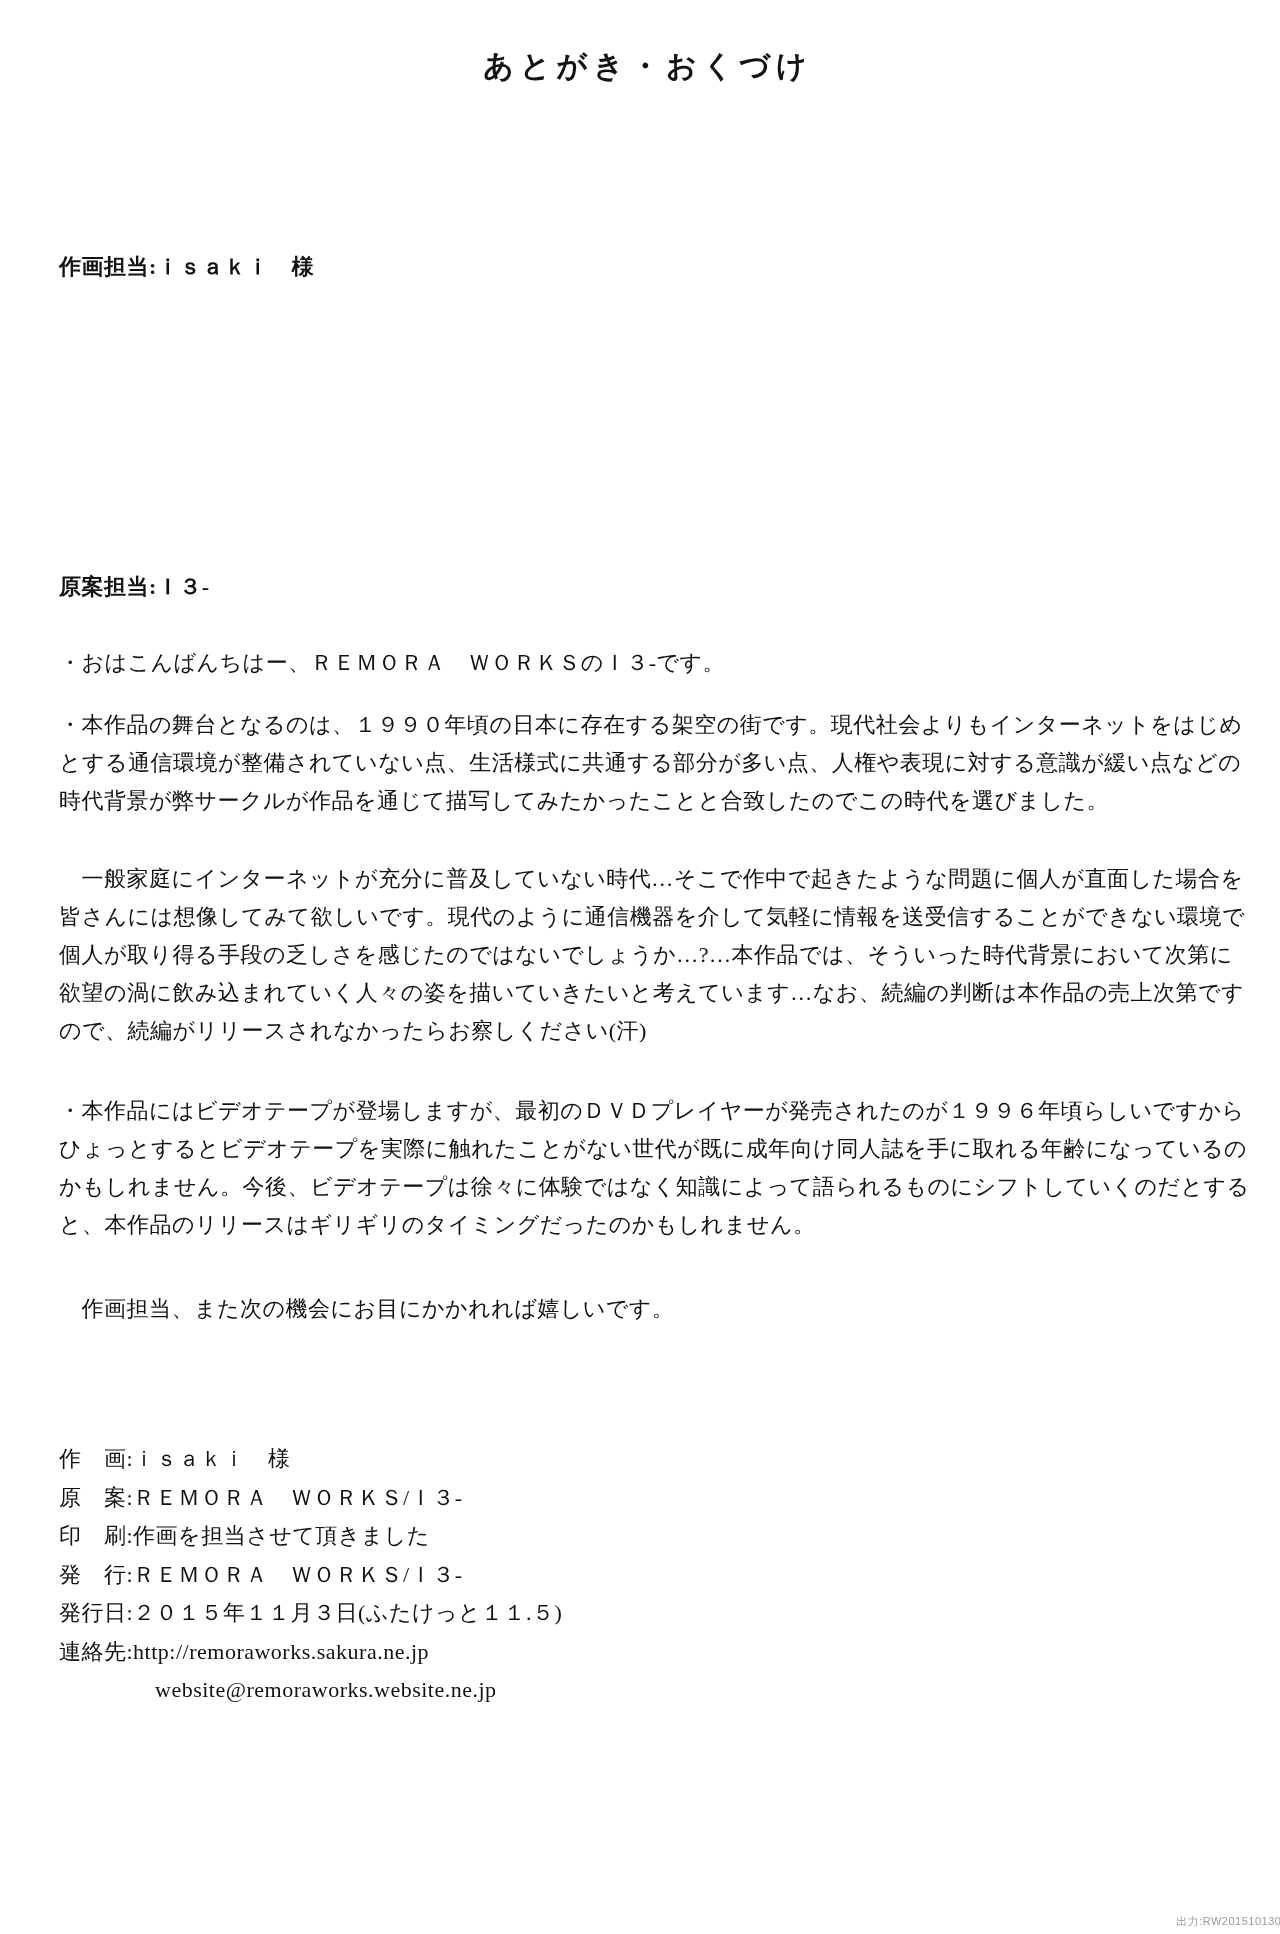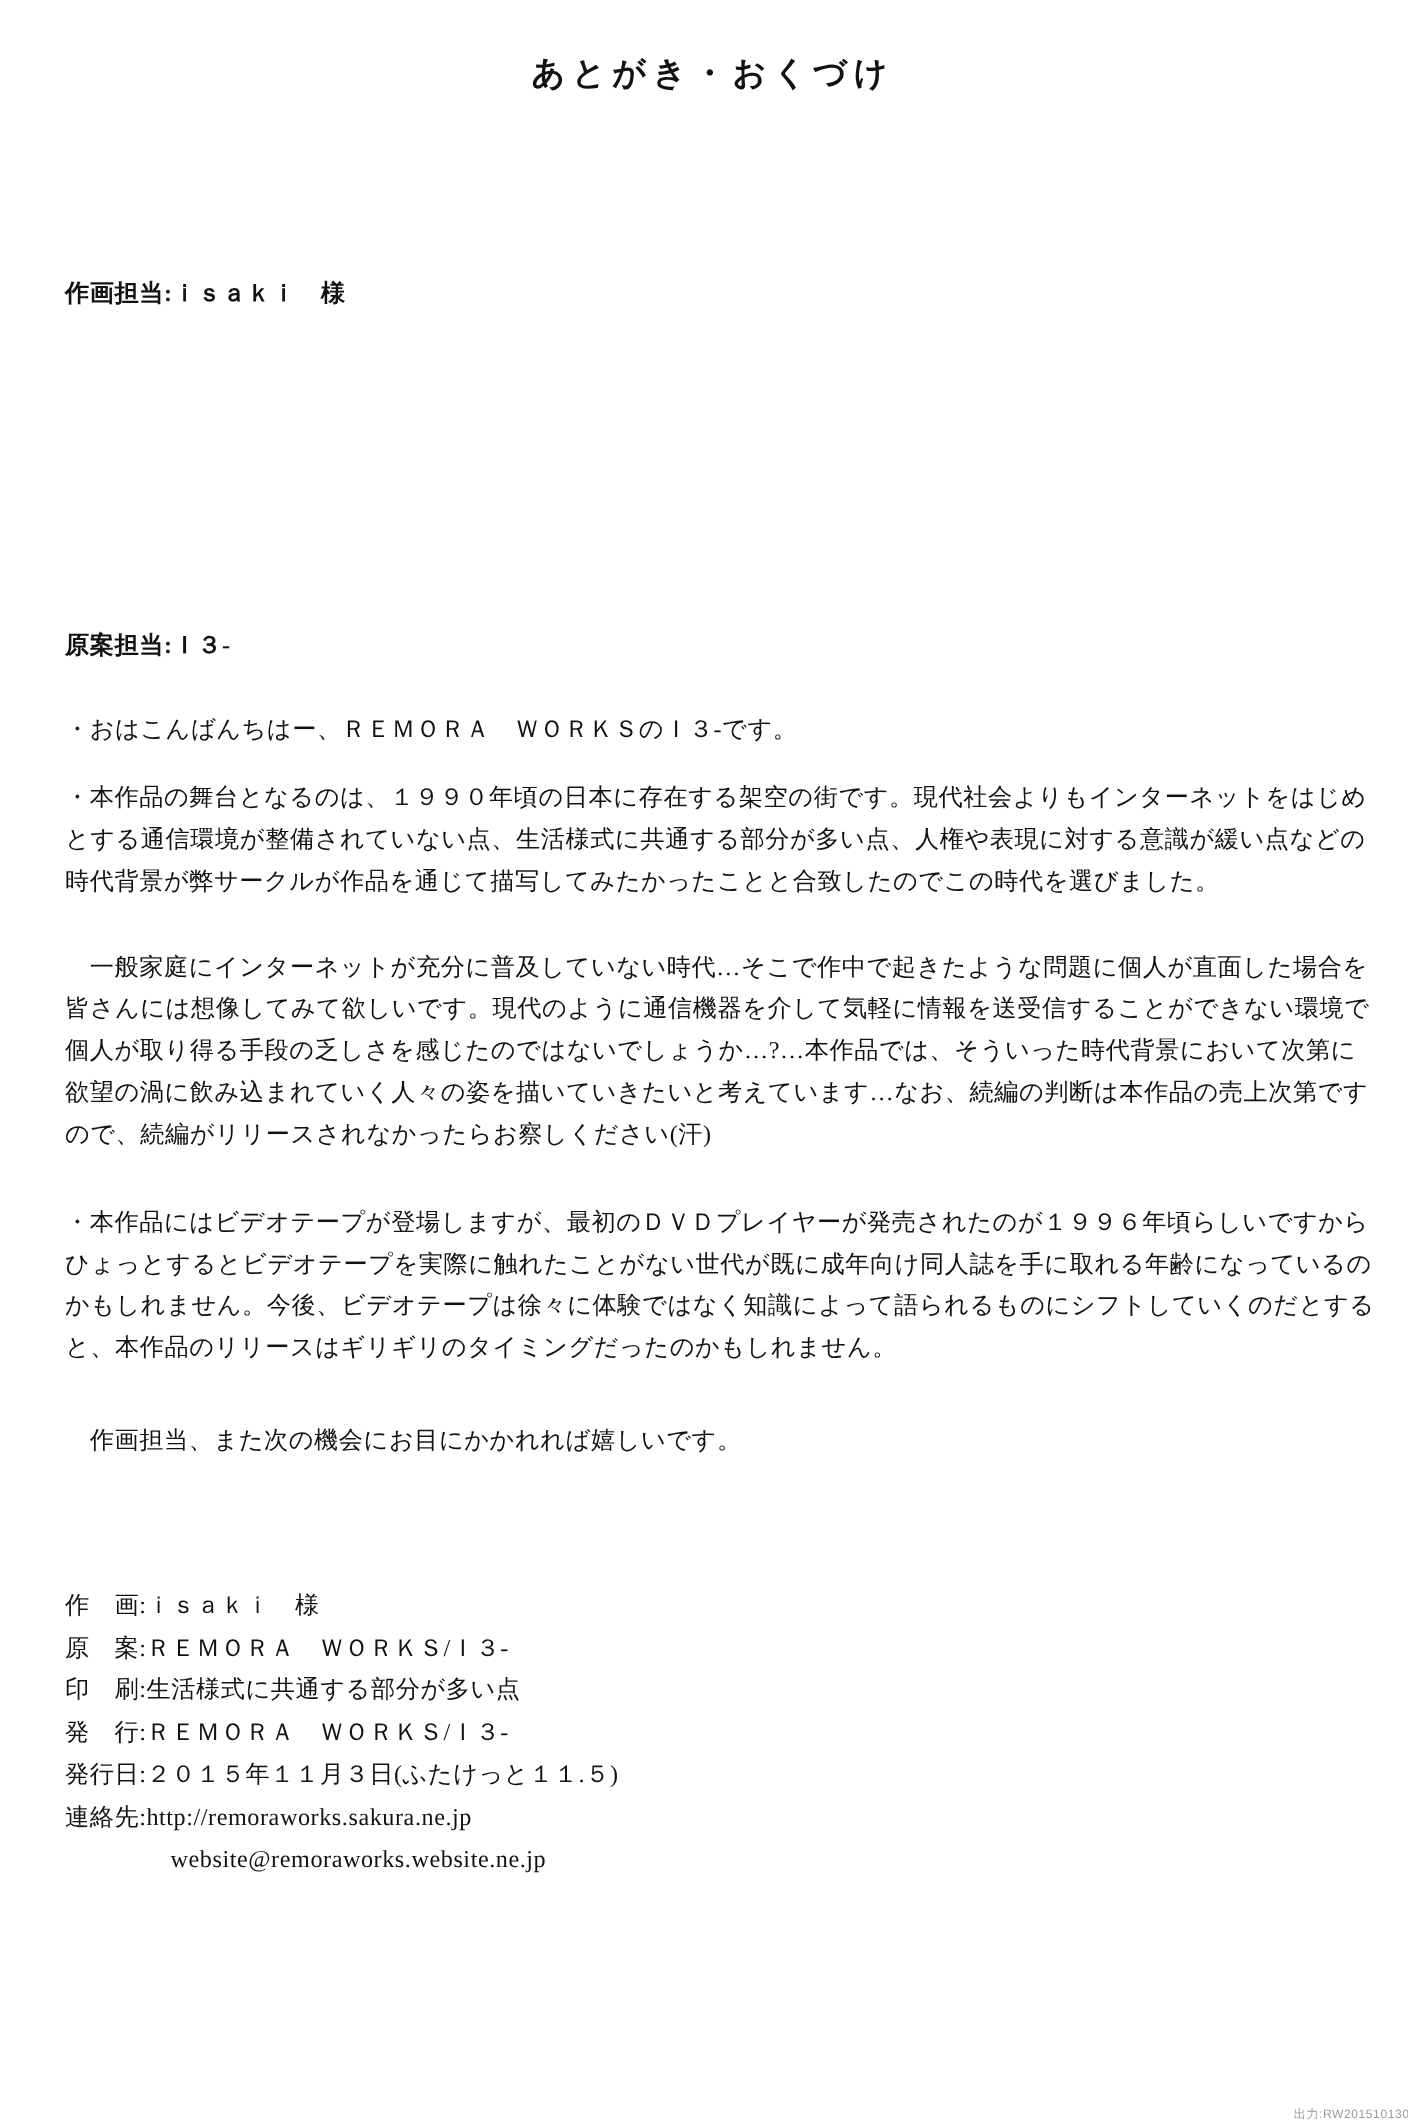--- a/index.html
+++ b/index.html
@@ -83,21 +83,21 @@
     <div class="line">と、本作品のリリースはギリギリのタイミングだったのかもしれません。</div>
   </div>
 
   <div class="abs" style="top:1290px;">
     <div class="line">　作画担当、また次の機会にお目にかかれれば嬉しいです。</div>
   </div>
 
   <div class="abs colophon" style="top:1440px;">
     <div class="line">作　画:ｉｓａｋｉ　様</div>
     <div class="line">原　案:ＲＥＭＯＲＡ　ＷＯＲＫＳ/Ｉ３-</div>
-    <div class="line">印　刷:生活様式に共通する部分が多い点</div>
+    <div class="line">印　刷:作画を担当させて頂きました</div>
     <div class="line">発　行:ＲＥＭＯＲＡ　ＷＯＲＫＳ/Ｉ３-</div>
     <div class="line">発行日:２０１５年１１月３日(ふたけっと１１.５)</div>
     <div class="line">連絡先:http://remoraworks.sakura.ne.jp</div>
     <div class="line">　　　　 website@remoraworks.website.ne.jp</div>
   </div>
 
   <div class="footer-note">出力:RW2015101301</div>
 
 </div>
 

